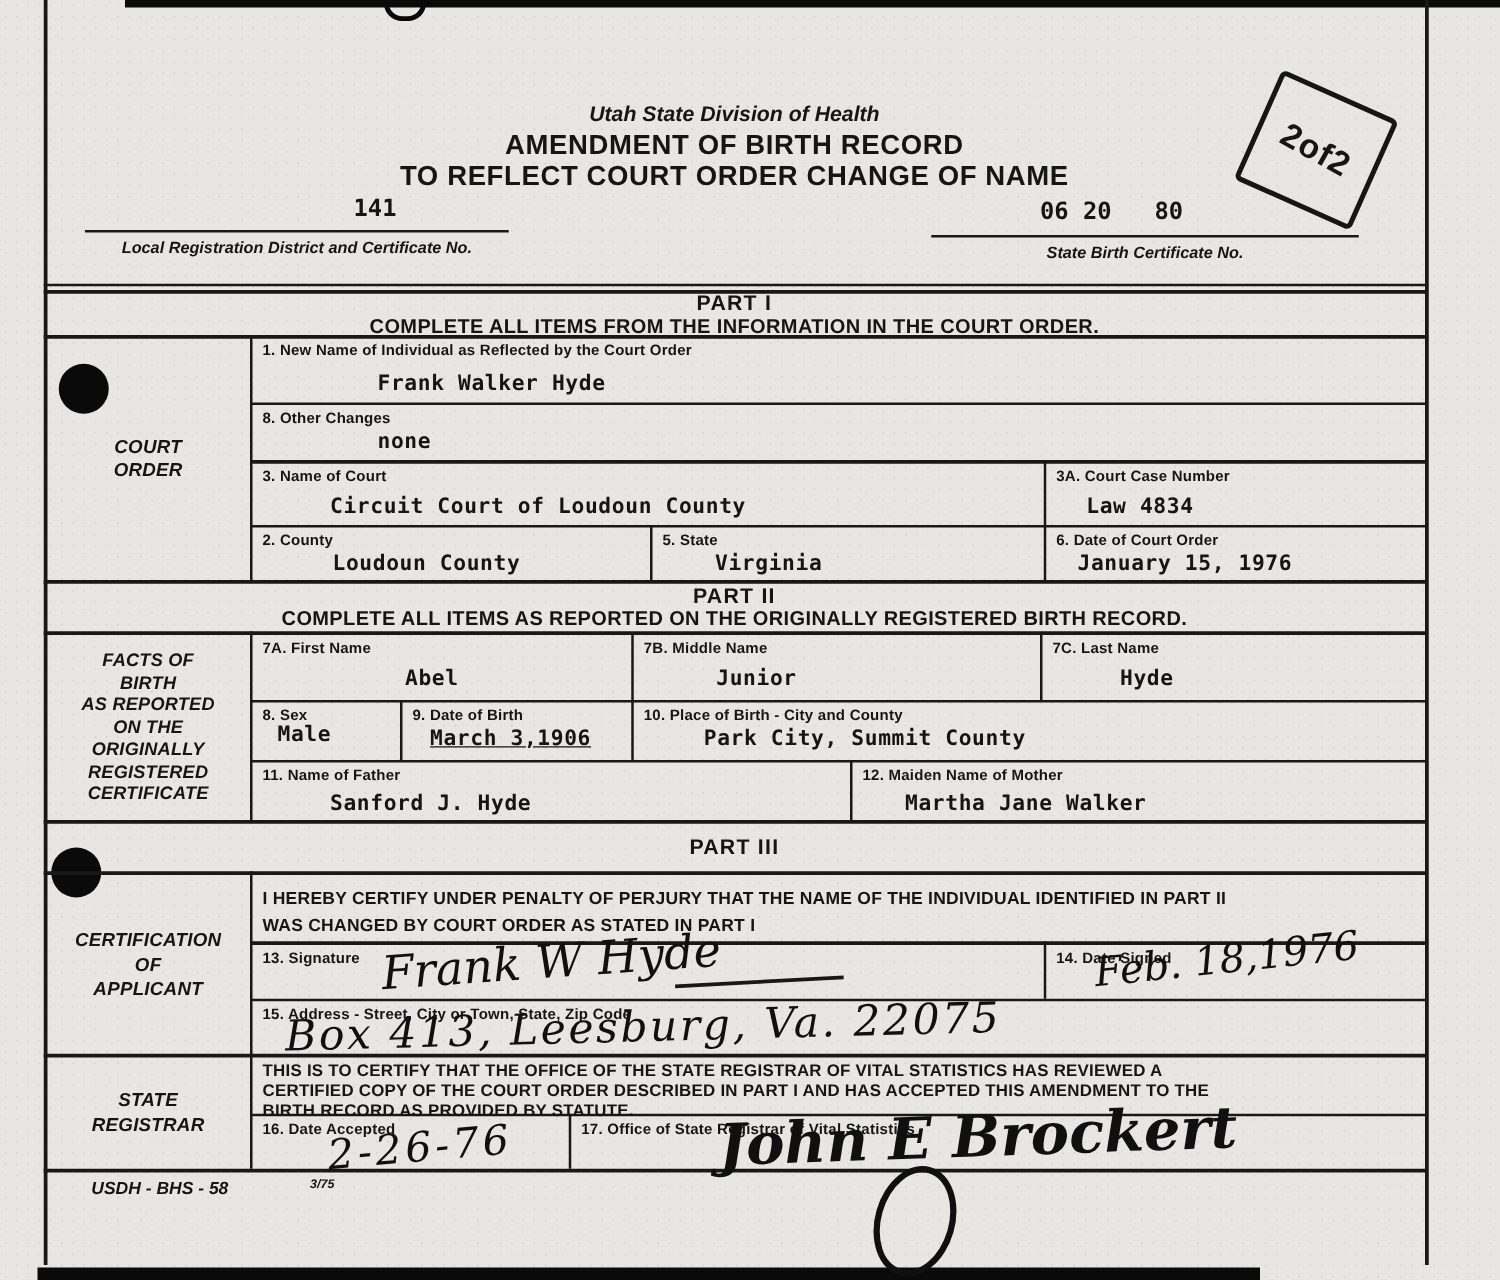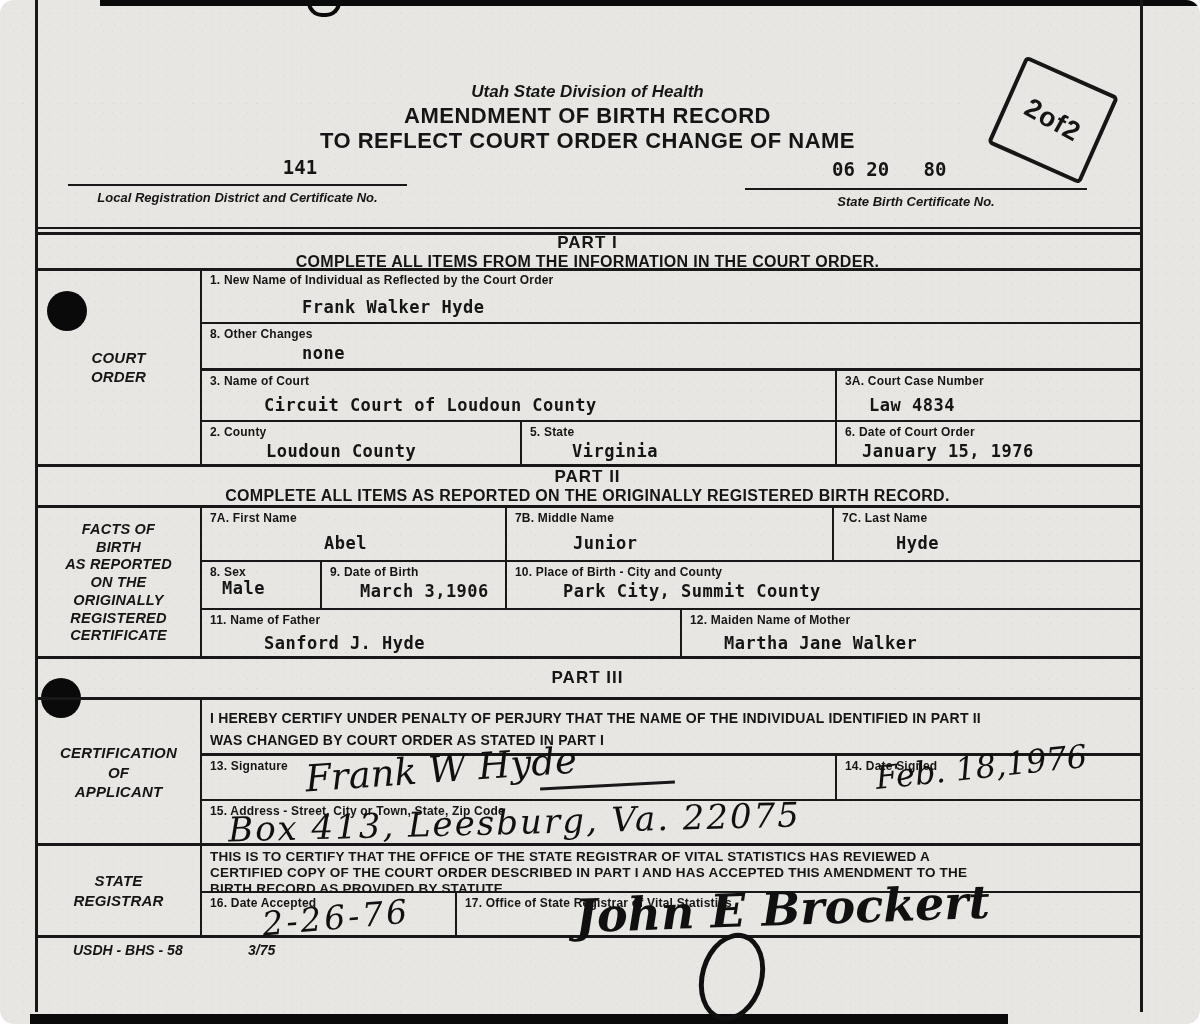--- a/index.html
+++ b/index.html
@@ -1,21 +1,21 @@
 <!DOCTYPE html>
 <html><head>
 <meta charset="utf-8">
 <style>
   html,body{margin:0;padding:0;}
   .page{position:relative;width:1200px;height:1024px;overflow:hidden;color:#151515;
     background-color:#e8e6e2;
     background-image:radial-gradient(#d9d7d2 0.6px, transparent 0.7px),
                      radial-gradient(#dedcd7 0.5px, transparent 0.6px);
     background-size:9px 9px,13px 13px;background-position:0 0,4px 6px;
-    font-family:"Liberation Sans",sans-serif;border-radius:14px;}
+    font-family:"Liberation Sans",sans-serif;}
   .abs{position:absolute;}
   .ln{position:absolute;background:#181818;}
   .cell{position:absolute;}
   .flabel{position:absolute;top:3px;left:8px;font-size:12px;font-weight:bold;letter-spacing:.2px;white-space:nowrap;}
   .fvalue{position:absolute;bottom:5px;left:0;font-family:"DejaVu Sans Mono",monospace;font-weight:bold;font-size:17px;letter-spacing:.5px;white-space:pre;}
   .sidebar{position:absolute;display:flex;align-items:center;justify-content:center;text-align:center;
     font-weight:bold;font-style:italic;font-size:15px;line-height:1.3;letter-spacing:.2px;white-space:pre-line;}
   .band{position:absolute;left:35px;width:1105px;display:flex;flex-direction:column;align-items:center;justify-content:center;}
   .band-title{font-size:17px;font-weight:bold;letter-spacing:1px;}
   .band-instr{font-size:16px;font-weight:bold;letter-spacing:.3px;}
@@ -136,21 +136,21 @@
   <div class="cell" style="left:834px;top:508px;width:304px;height:50px;">
     <div class="flabel">7C. Last Name</div>
     <div class="fvalue" style="padding-left:62px;">Hyde</div>
   </div>
   <div class="cell" style="left:202px;top:562px;width:116px;height:44px;">
     <div class="flabel">8. Sex</div>
     <div class="fvalue" style="padding-left:20px;bottom:8px;">Male</div>
   </div>
   <div class="cell" style="left:322px;top:562px;width:181px;height:44px;">
     <div class="flabel">9. Date of Birth</div>
-    <div class="fvalue" style="padding-left:38px;">March 3,1906</div>
+    <div class="fvalue" style="padding-left:22px;text-decoration:underline;">March 3,1906</div>
   </div>
   <div class="cell" style="left:507px;top:562px;width:631px;height:44px;">
     <div class="flabel">10. Place of Birth - City and County</div>
     <div class="fvalue" style="padding-left:56px;">Park City, Summit County</div>
   </div>
   <div class="cell" style="left:202px;top:610px;width:476px;height:48px;">
     <div class="flabel">11. Name of Father</div>
     <div class="fvalue" style="padding-left:62px;">Sanford J. Hyde</div>
   </div>
   <div class="cell" style="left:682px;top:610px;width:456px;height:48px;">
@@ -209,15 +209,15 @@
   </div>
   <div class="cell" style="left:457px;top:893px;width:681px;height:42px;">
     <div class="flabel">17. Office of State Registrar of Vital Statistics</div>
   </div>
 
   <div class="hand" style="left:262px;top:898px;font-size:33px;transform:rotate(-5deg);letter-spacing:3px;">2-26-76</div>
   <div class="hand" style="left:575px;top:882px;font-size:46px;font-weight:bold;transform:rotate(-2deg);">John E Brockert</div>
   <div class="abs" style="left:700px;top:932px;width:54px;height:80px;border:5px solid #101010;border-radius:50%;transform:rotate(16deg);"></div>
 
   <div class="abs" style="left:73px;top:942px;font-size:14px;font-weight:bold;font-style:italic;">USDH - BHS - 58</div>
-  <div class="abs" style="left:248px;top:942px;font-size:14px;font-weight:bold;font-style:italic;">3/75</div>
+  <div class="abs" style="left:248px;top:942px;font-size:10px;font-weight:bold;font-style:italic;">3/75</div>
 
 </div>
 
 </body></html>

